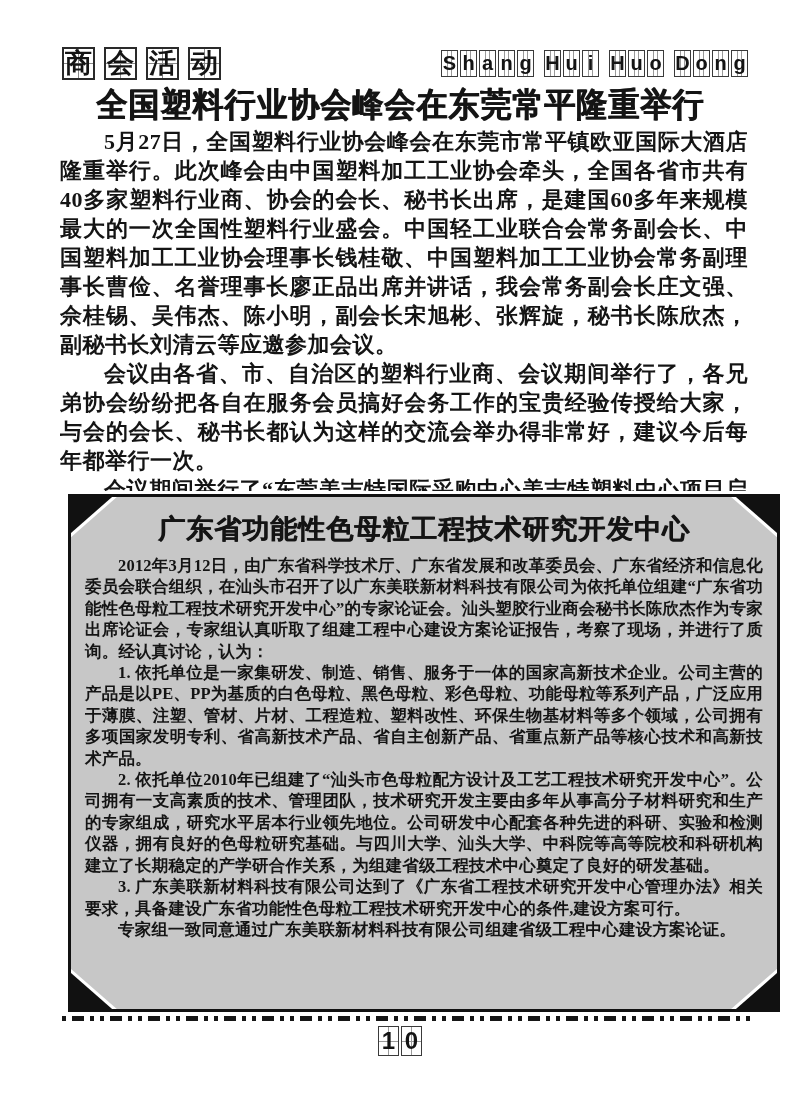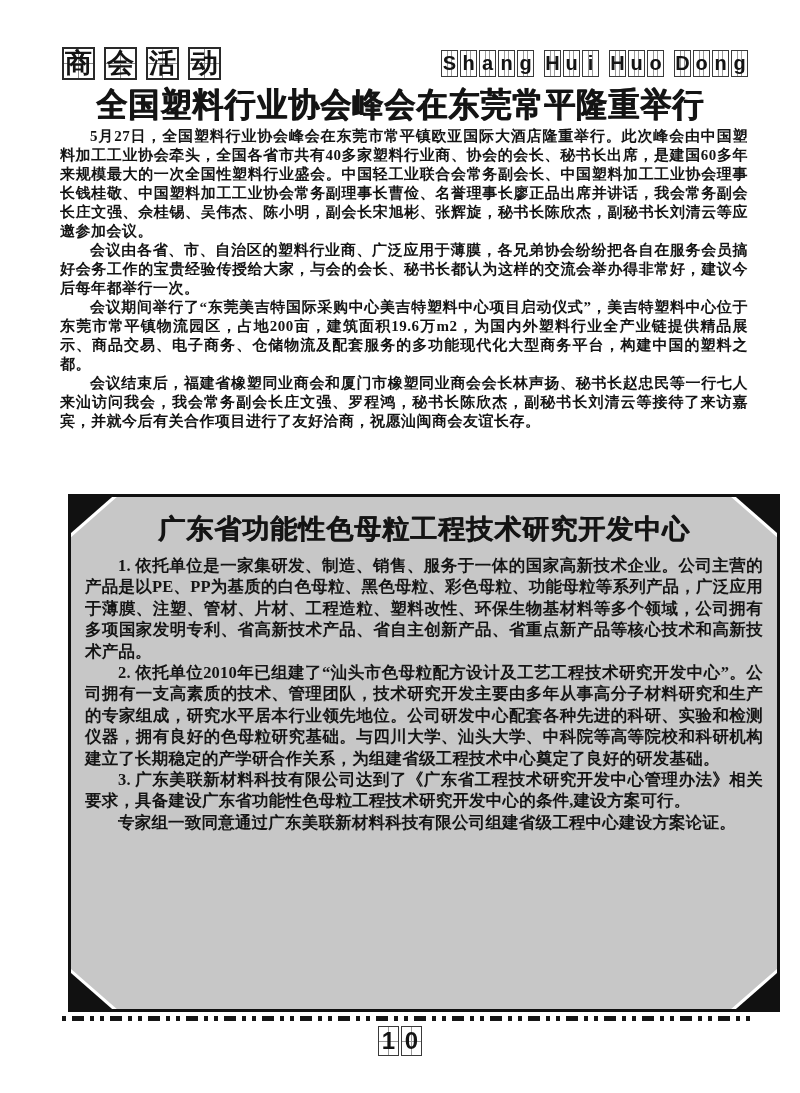--- a/index.html
+++ b/index.html
@@ -34,21 +34,21 @@
   
   .main-title{
     position:absolute;top:84px;left:0;width:100%;margin:0;text-align:center;
     font-family:"Liberation Sans","DejaVu Sans",sans-serif;
     font-size:31px;font-weight:900;letter-spacing:1px;
     text-shadow:1px 0 0 currentColor;transform:scaleY(1.08);
   }
   
   .article1{position:absolute;top:127px;left:60px;width:688px;height:364px;overflow:hidden;}
   .article1 p{
-    margin:0;font-size:15px;line-height:19px;font-weight:bold;
+    margin:0;font-size:22px;line-height:29px;font-weight:bold;
     text-align:justify;text-indent:2em;letter-spacing:.5px;
   }
   
   .boxed-article{
     position:absolute;top:494px;left:68px;width:712px;height:518px;box-sizing:border-box;
     border:3px solid #111;background:#c7c7c7;
     padding:10px 14px 4px 14px;overflow:hidden;
   }
   .corner{position:absolute;width:48px;height:42px;pointer-events:none;}
   .corner::before,.corner::after{content:"";position:absolute;inset:0;}
@@ -133,36 +133,37 @@
         <span class="py-cell">n</span>
         <span class="py-cell">g</span>
       </span>
     </div>
   </div>
 
   <h1 class="main-title">全国塑料行业协会峰会在东莞常平隆重举行</h1>
 
   <section class="article1">
     <p>5月27日，全国塑料行业协会峰会在东莞市常平镇欧亚国际大酒店隆重举行。此次峰会由中国塑料加工工业协会牵头，全国各省市共有40多家塑料行业商、协会的会长、秘书长出席，是建国60多年来规模最大的一次全国性塑料行业盛会。中国轻工业联合会常务副会长、中国塑料加工工业协会理事长钱桂敬、中国塑料加工工业协会常务副理事长曹俭、名誉理事长廖正品出席并讲话，我会常务副会长庄文强、佘桂锡、吴伟杰、陈小明，副会长宋旭彬、张辉旋，秘书长陈欣杰，副秘书长刘清云等应邀参加会议。</p>
-    <p>会议由各省、市、自治区的塑料行业商、广泛应用于薄膜，各兄弟协会纷纷把各自在服务会员搞好会务工作的宝贵经验传授给大家，与会的会长、秘书长都认为这样的交流会举办得非常好，建议今后每年都举行一次。</p>
+    <p>会议由各省、市、自治区的塑料行业商、会议期间举行了，各兄弟协会纷纷把各自在服务会员搞好会务工作的宝贵经验传授给大家，与会的会长、秘书长都认为这样的交流会举办得非常好，建议今后每年都举行一次。</p>
     <p>会议期间举行了“东莞美吉特国际采购中心美吉特塑料中心项目启动仪式”，美吉特塑料中心位于东莞市常平镇物流园区，占地200亩，建筑面积19.6万m2，为国内外塑料行业全产业链提供精品展示、商品交易、电子商务、仓储物流及配套服务的多功能现代化大型商务平台，构建中国的塑料之都。</p>
     <p>会议结束后，福建省橡塑同业商会和厦门市橡塑同业商会会长林声扬、秘书长赵忠民等一行七人来汕访问我会，我会常务副会长庄文强、罗程鸿，秘书长陈欣杰，副秘书长刘清云等接待了来访嘉宾，并就今后有关合作项目进行了友好洽商，祝愿汕闽商会友谊长存。</p>
   </section>
 
   <section class="boxed-article">
     <i class="corner tl"></i>
     <i class="corner tr"></i>
     <i class="corner bl"></i>
     <i class="corner br"></i>
 
     <h2 class="box-title">
       <span>广东省功能性色母粒工程技术研究开发中心</span>
     </h2>
 
     <div class="body">
+      <p>2012年3月12日，由广东省科学技术厅、广东省发展和改革委员会、广东省经济和信息化委员会联合组织，在汕头市召开了以广东美联新材料科技有限公司为依托单位组建“广东省功能性色母粒工程技术研究开发中心”的专家论证会。汕头塑胶行业商会秘书长陈欣杰作为专家出席论证会，专家组认真听取了组建工程中心建设方案论证报告，考察了现场，并进行了质询。经认真讨论，认为：</p>
       <p>1. 依托单位是一家集研发、制造、销售、服务于一体的国家高新技术企业。公司主营的产品是以PE、PP为基质的白色母粒、黑色母粒、彩色母粒、功能母粒等系列产品，广泛应用于薄膜、注塑、管材、片材、工程造粒、塑料改性、环保生物基材料等多个领域，公司拥有多项国家发明专利、省高新技术产品、省自主创新产品、省重点新产品等核心技术和高新技术产品。</p>
       <p>2. 依托单位2010年已组建了“汕头市色母粒配方设计及工艺工程技术研究开发中心”。公司拥有一支高素质的技术、管理团队，技术研究开发主要由多年从事高分子材料研究和生产的专家组成，研究水平居本行业领先地位。公司研发中心配套各种先进的科研、实验和检测仪器，拥有良好的色母粒研究基础。与四川大学、汕头大学、中科院等高等院校和科研机构建立了长期稳定的产学研合作关系，为组建省级工程技术中心奠定了良好的研发基础。</p>
       <p>3. 广东美联新材料科技有限公司达到了《广东省工程技术研究开发中心管理办法》相关要求，具备建设广东省功能性色母粒工程技术研究开发中心的条件,建设方案可行。</p>
       <p>专家组一致同意通过广东美联新材料科技有限公司组建省级工程中心建设方案论证。</p>
     </div>
 
   </section>
 
   <div class="dash-rule"></div>
 

